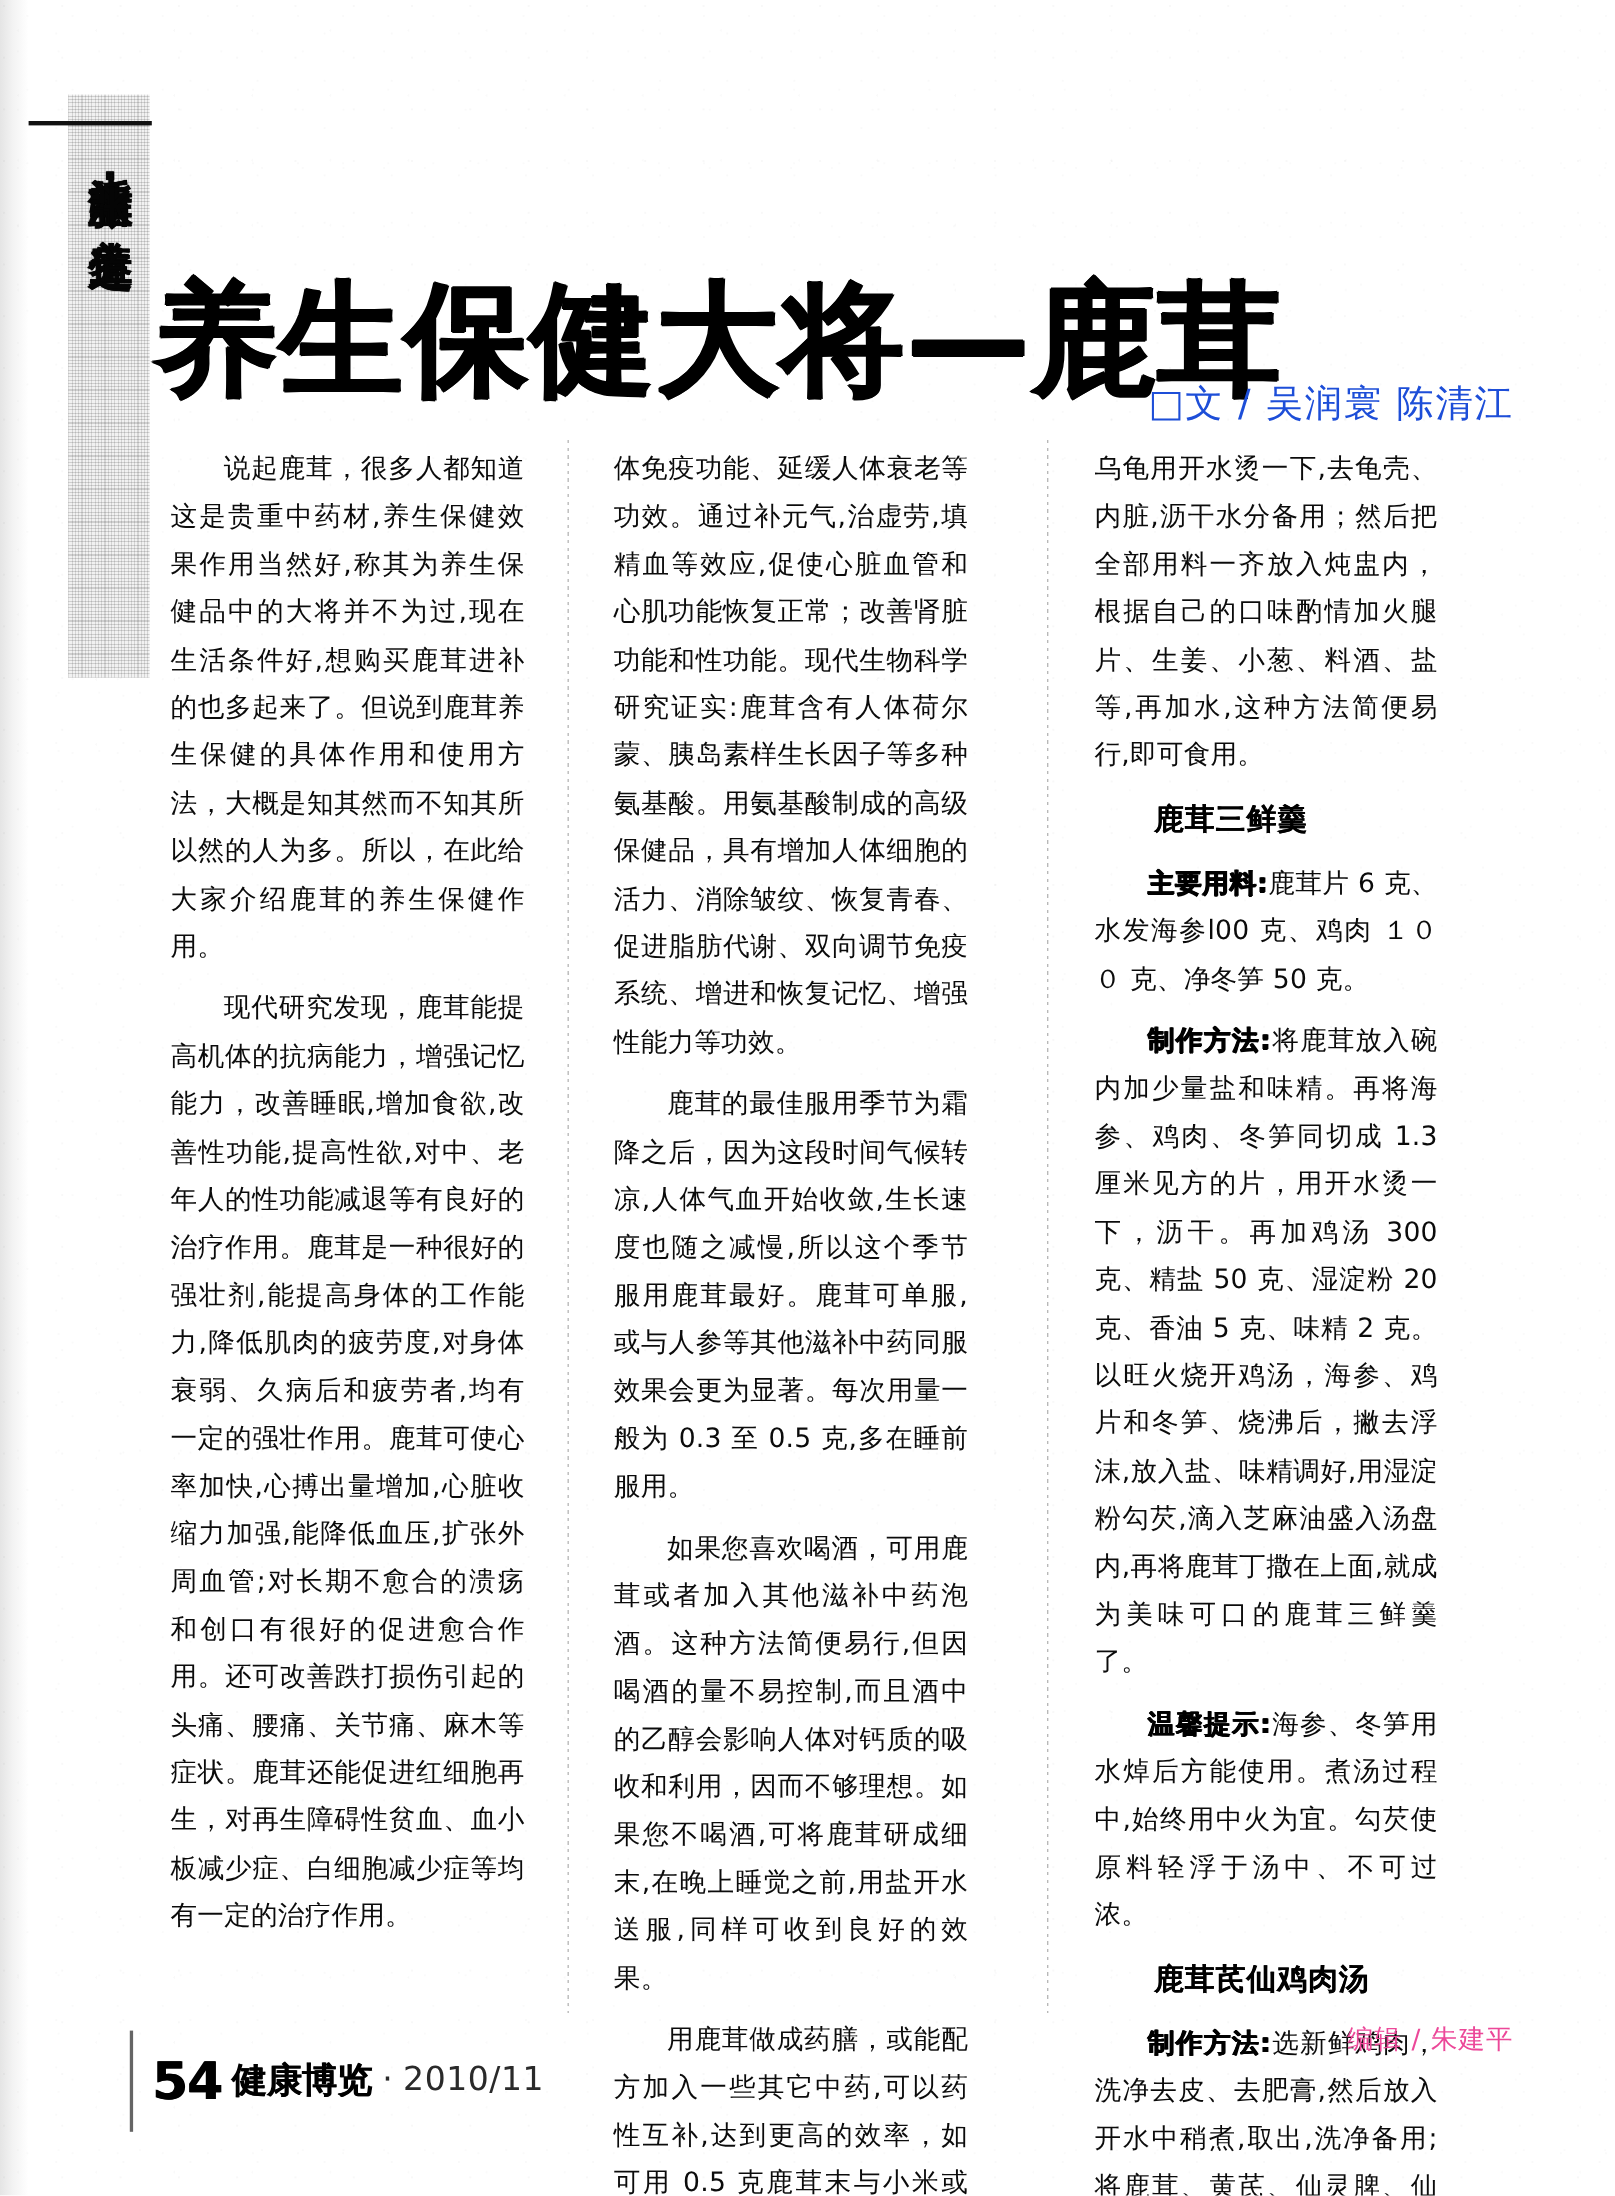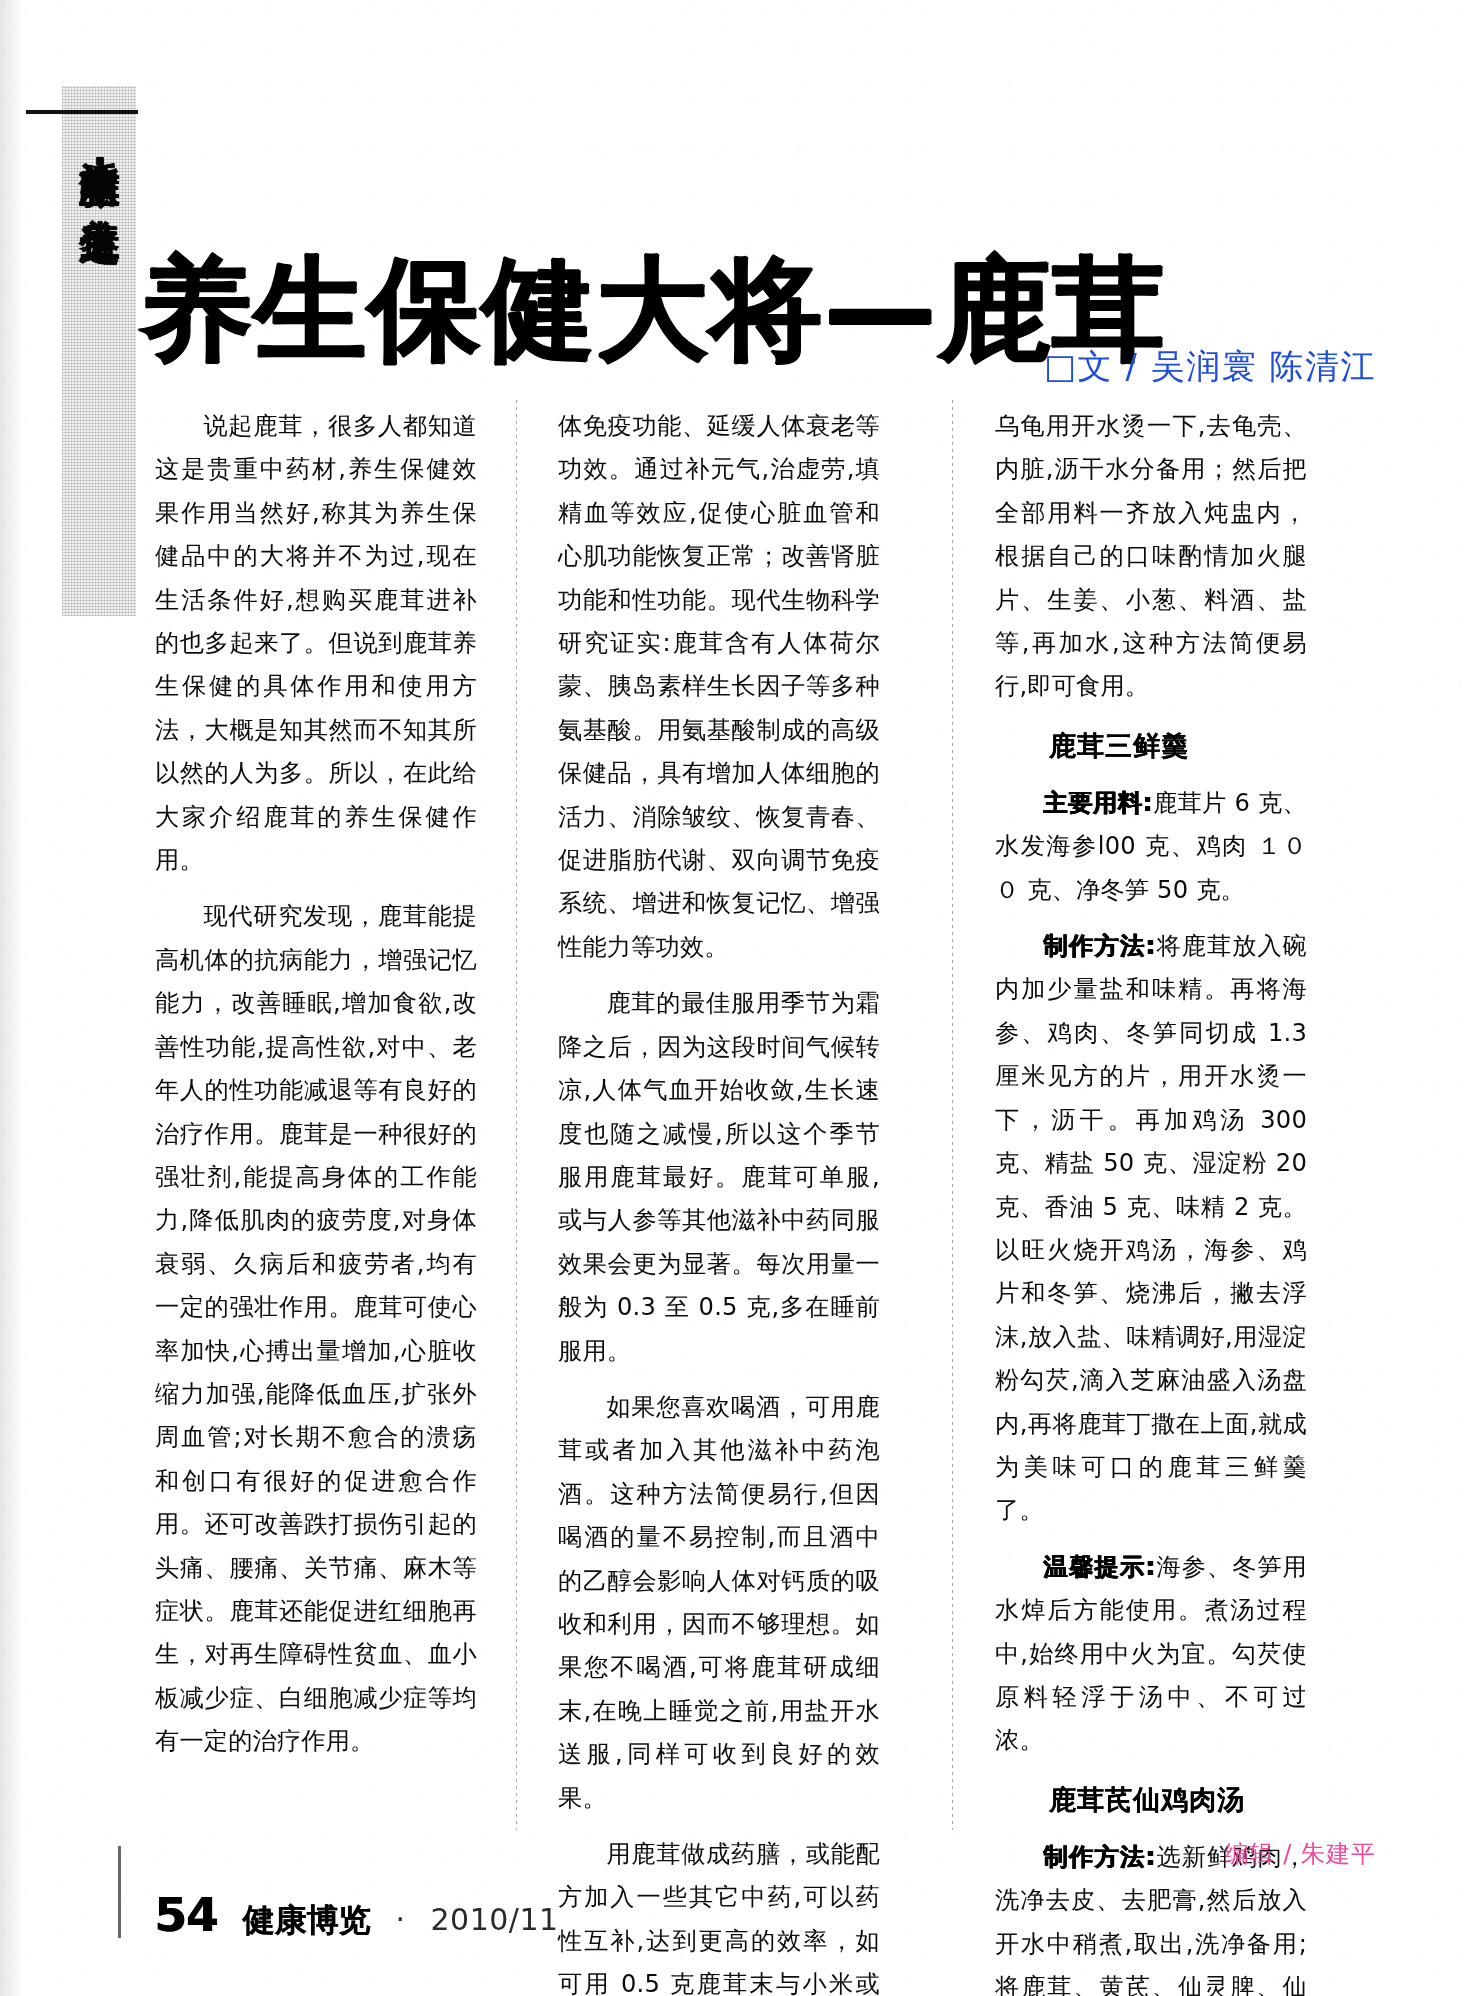--- a/index.html
+++ b/index.html
@@ -167,22 +167,22 @@
   }
   #rule-1 { left: 516px; }
   #rule-2 { left: 952px; }
 
   
   #footer {
     position: absolute;
     left: 118px;
     bottom: 58px;
     display: flex;
-    align-items: flex-end;
-    gap: 25px;
+    align-items: center;
+    gap: 9px;
   }
   #footer .foot-bar {
     width: 3px;
     height: 92px;
     background: #4a4a4a;
     margin-right: 8px;
     opacity: .85;
   }
   #footer .page-no {
     font-weight: 900;

